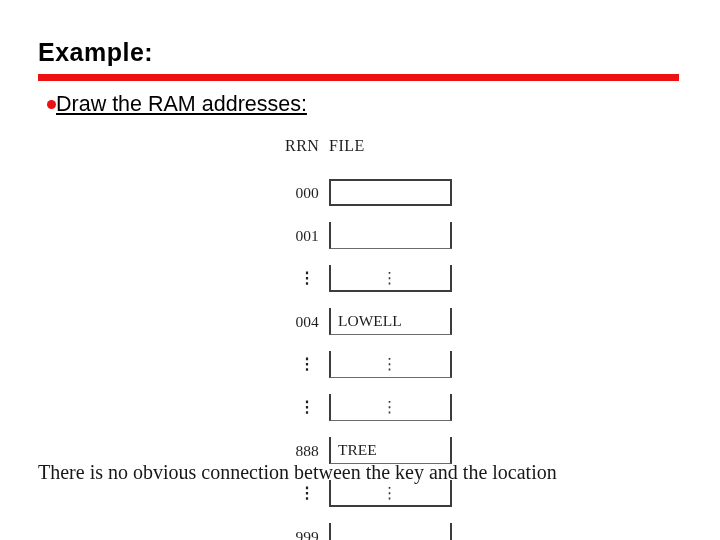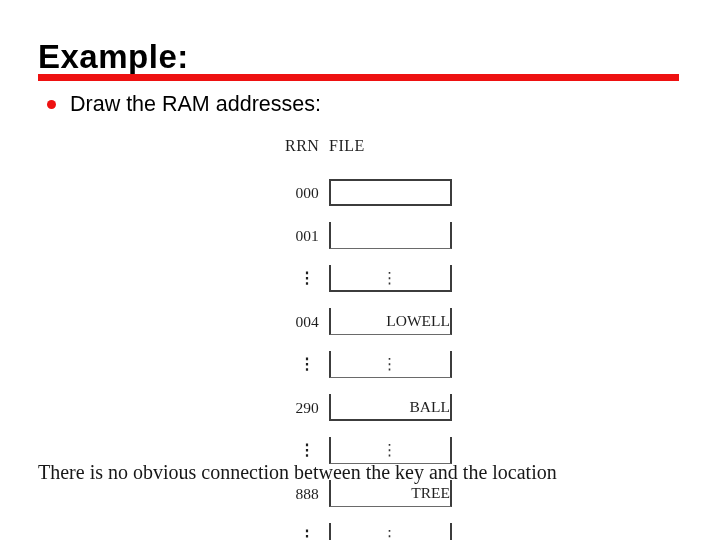--- a/index.html
+++ b/index.html
@@ -6,55 +6,55 @@
   * { margin:0; padding:0; box-sizing:content-box; }
   html,body { width:720px; height:540px; }
   body {
     position:relative;
     background:#ffffff;
     font-family:"Liberation Sans", sans-serif;
     overflow:hidden;
   }
   .title {
     position:absolute; left:38px; top:40px;
-    font-size:33px; line-height:1; font-weight:bold;
+    font-size:25px; line-height:1; font-weight:bold;
     color:#000; letter-spacing:0.5px;
   }
   .rule {
     position:absolute; left:38px; top:74px;
     width:641px; height:7px; background:var(--accent);
   }
   .bullet-line {
     position:absolute; left:47px; top:90px; height:28px;
     display:flex; align-items:center;
   }
   .dot {
     width:9px; height:9px; border-radius:50%;
     background:var(--accent); flex:0 0 auto;
   }
   .bullet-text {
-    margin-left:14px; font-size:21.5px; color:#000;
+    font-size:21.5px; color:#000;text-decoration:underline;
   }
   .diagram {
     position:absolute; left:285px; top:137px;
     font-family:"Liberation Serif", serif; color:#1e1e1e;
   }
   .dhead { display:flex; height:26px; font-size:16px; }
   .h-rrn { width:44px; text-align:left; letter-spacing:0.5px; }
   .h-file { width:123px; text-align:left; letter-spacing:0.5px; }
   .trow { display:flex; height:27px; font-size:15.5px;margin-top:16px; }
   .trow .rrn {
     width:44px; text-align:center; line-height:27px;
   }
   .trow .file {
     width:123px; box-sizing:border-box;
     border-left:2px solid var(--tborder);
     border-right:2px solid var(--tborder);
     border-bottom:1px solid #6a6a6a;
-    line-height:25px; padding-left:7px;text-align:right;
+    line-height:25px; padding-left:7px;
   }
   .trow:first-child .file { border-top:2px solid var(--tborder); }
   .trow.thick .file, .trow:last-child .file { border-bottom:2px solid var(--tborder); }
   .trow.dots .rrn { line-height:25px; font-weight:bold; }
   .trow.dots .file { text-align:center; padding-left:0; padding-right:2px; color:#333; }
   .footer {
     position:absolute; left:38px; top:458px; width:650px;
     font-family:"Liberation Serif", serif;
     font-size:20px; line-height:29px; color:#181818;
   }
@@ -92,24 +92,20 @@
           <div class="file">⋮</div>
         </div>
         <div class="trow">
           <div class="rrn">004</div>
           <div class="file">LOWELL</div>
         </div>
         <div class="trow dots">
           <div class="rrn">⋮</div>
           <div class="file">⋮</div>
         </div>
-        <div class="trow thick">
-          <div class="rrn">290</div>
-          <div class="file">BALL</div>
-        </div>
         <div class="trow dots">
           <div class="rrn">⋮</div>
           <div class="file">⋮</div>
         </div>
         <div class="trow">
           <div class="rrn">888</div>
           <div class="file">TREE</div>
         </div>
         <div class="trow thick dots">
           <div class="rrn">⋮</div>

